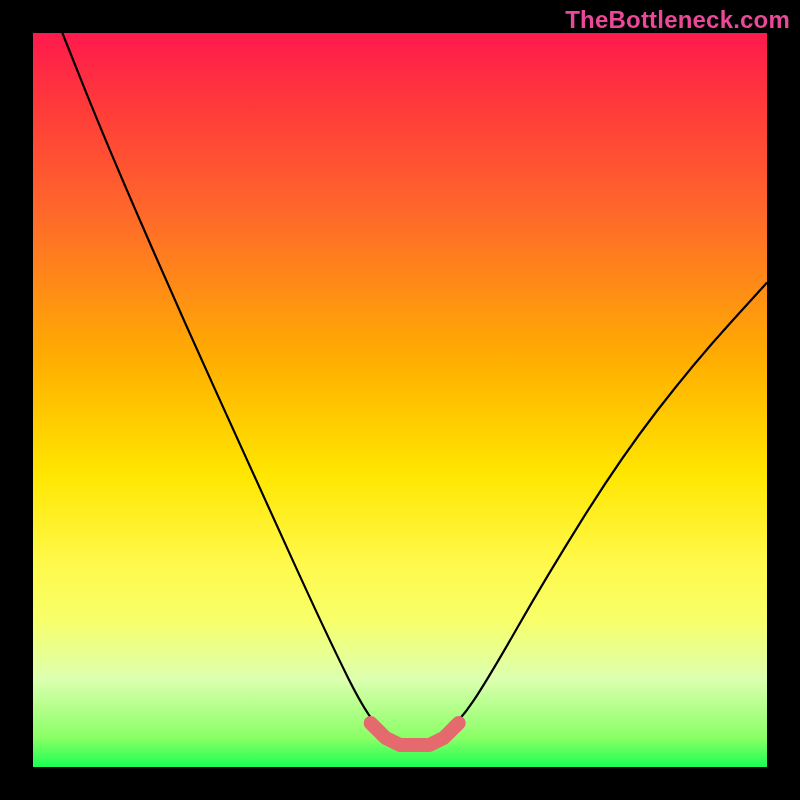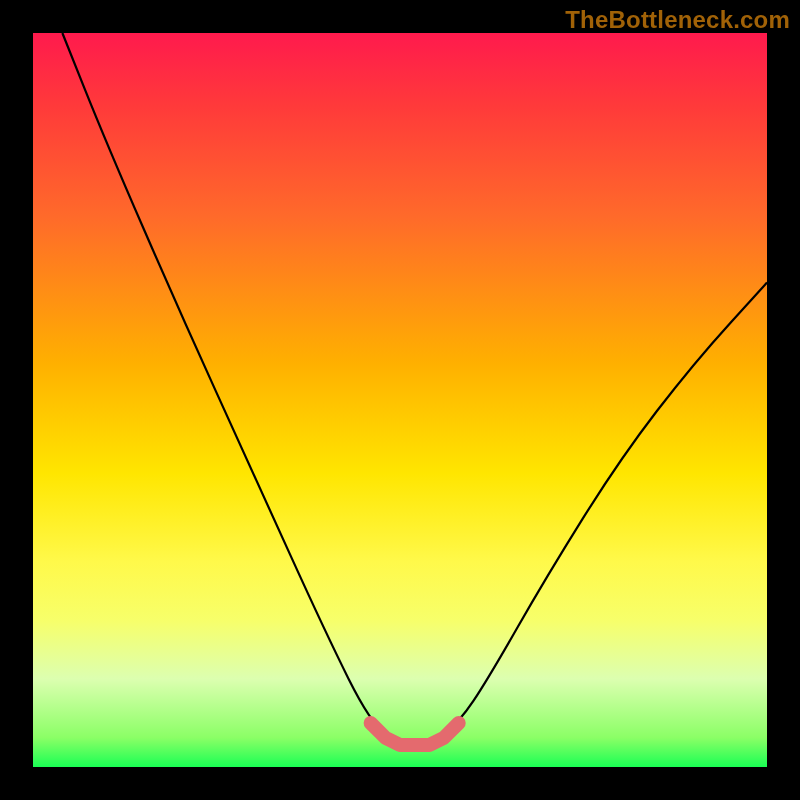--- a/index.html
+++ b/index.html
@@ -32,21 +32,21 @@
       #f7ff6a 80%,
       #dcffb0 88%,
       #8bff66 96%,
       #1aff54 100%
     );
   }
   .watermark {
     position: absolute;
     top: 6px;
     right: 10px;
-    color: #a16207;
+    color: #ec4899;
     font-size: 24px;
     font-weight: 600;
     letter-spacing: 0.2px;
   }
   svg.curve {
     position: absolute;
     left: 33px;
     top: 33px;
     width: 734px;
     height: 734px;

